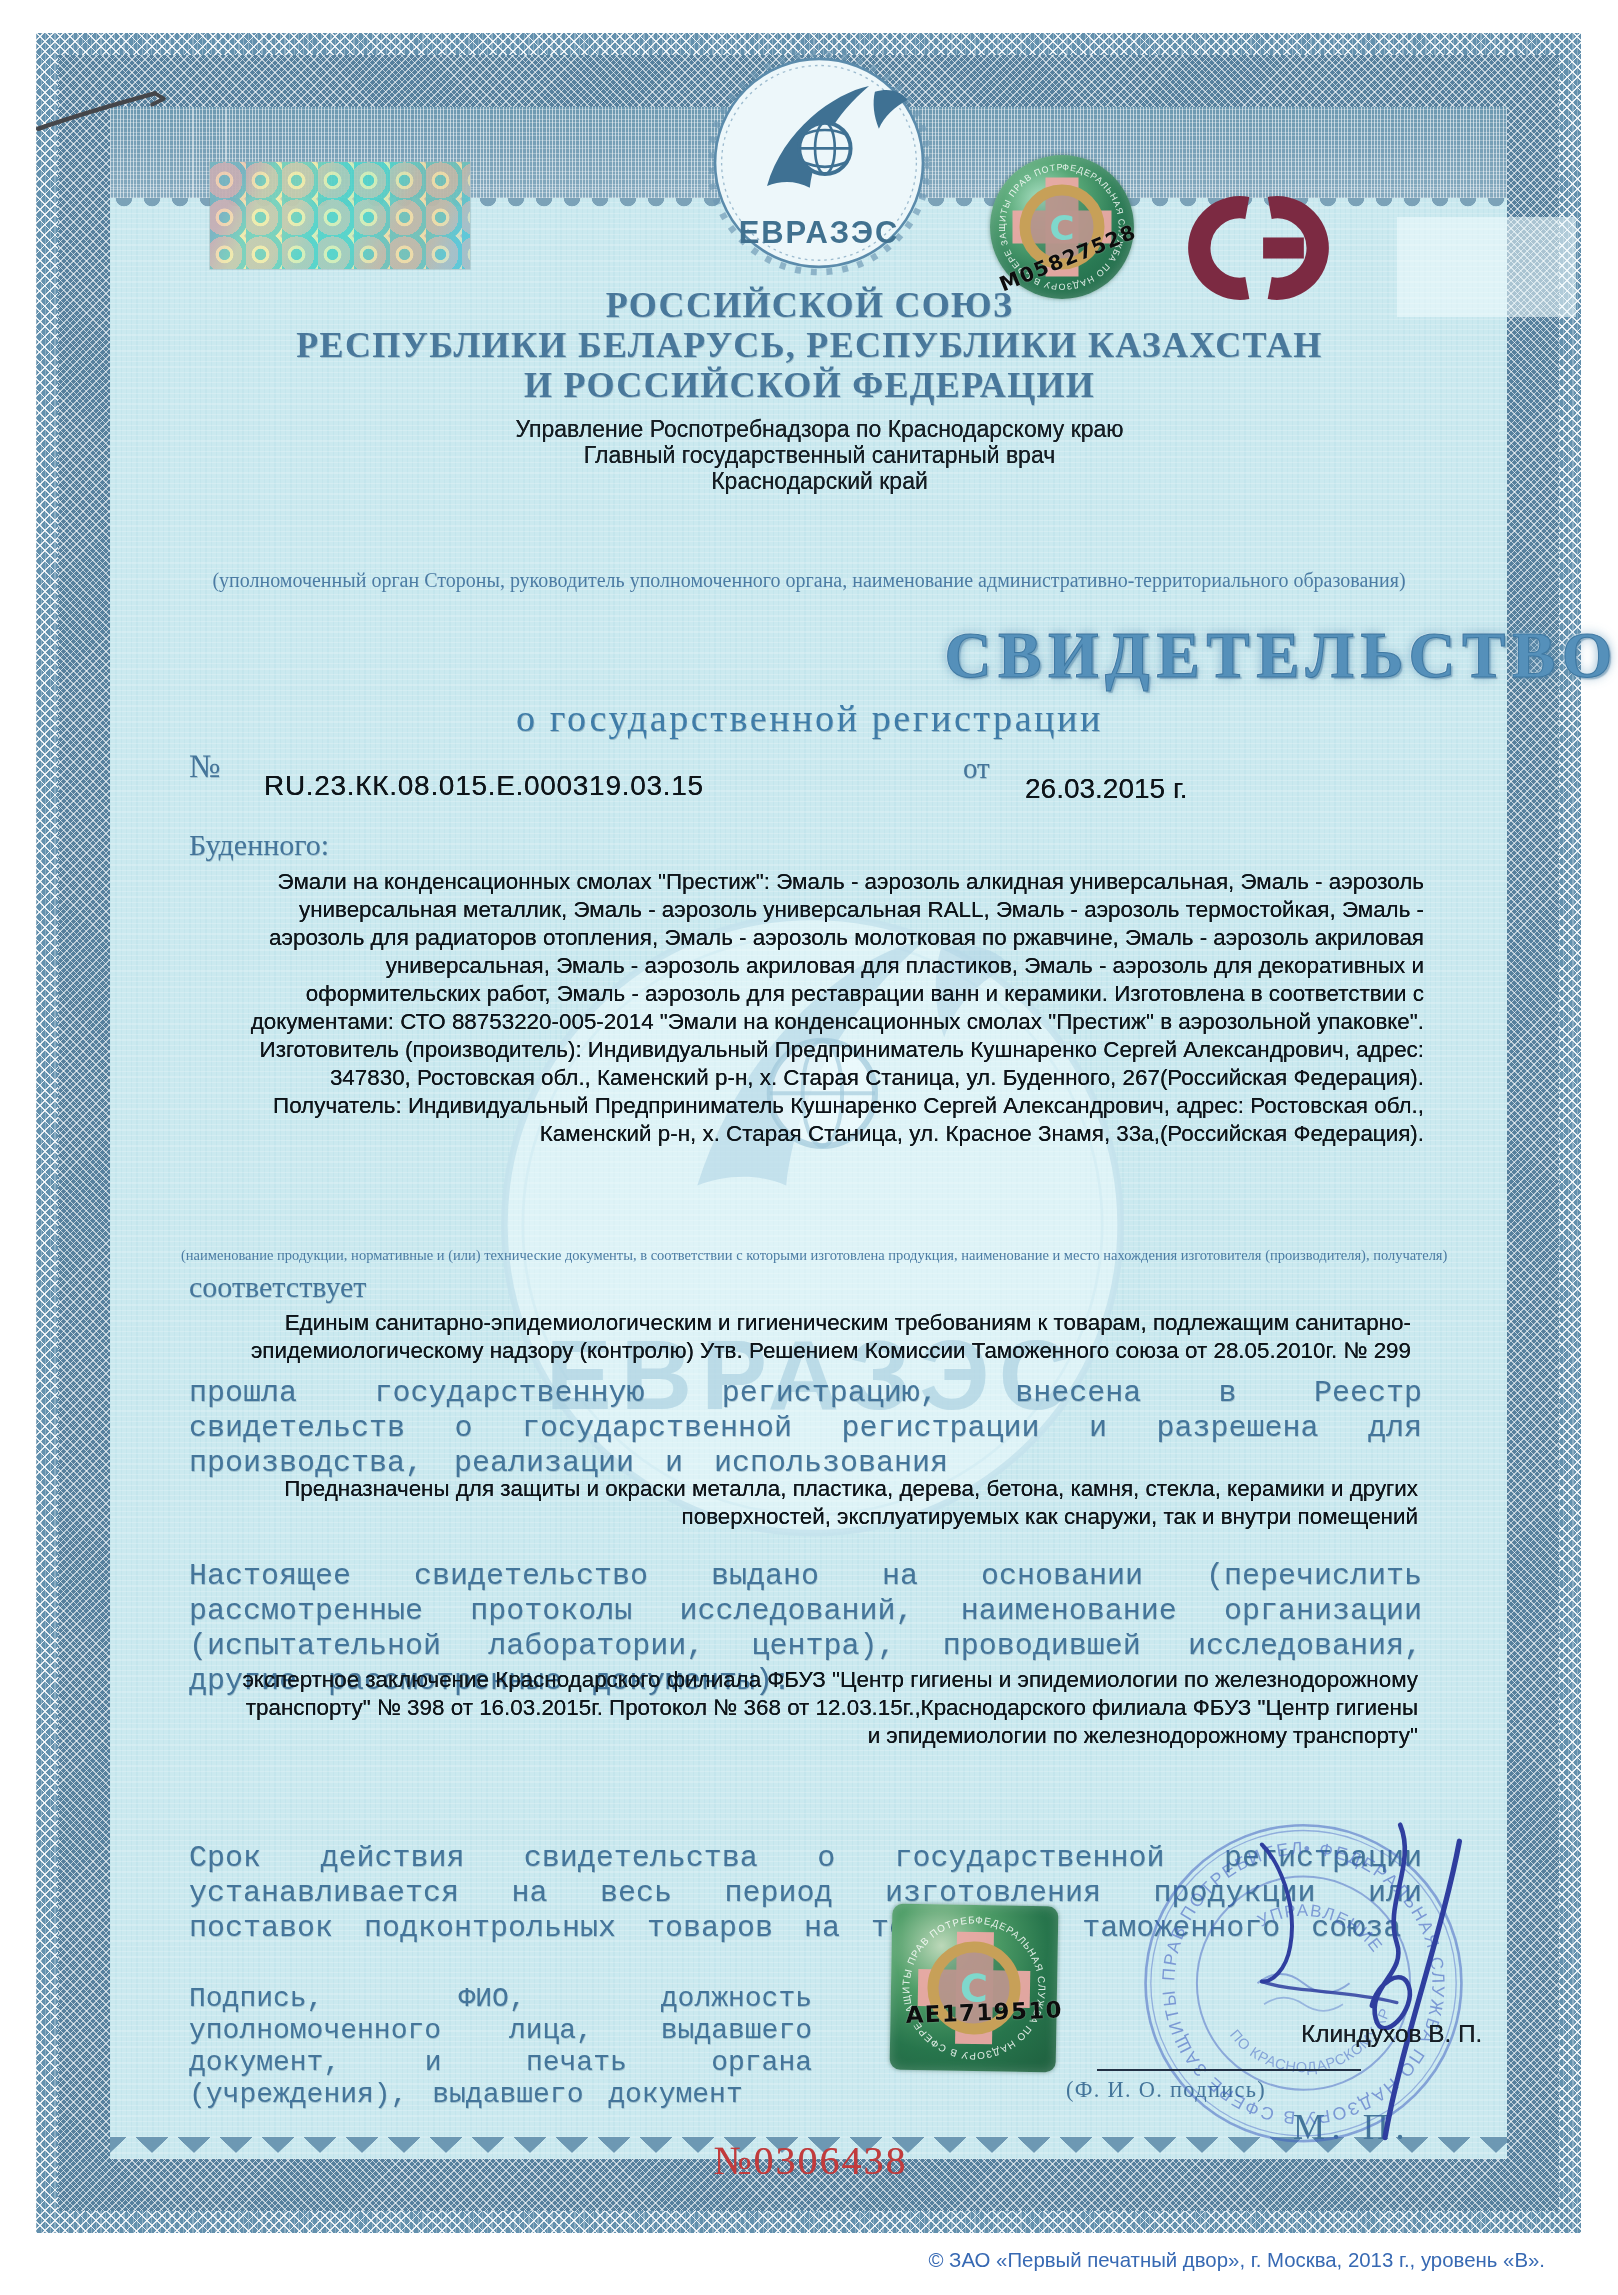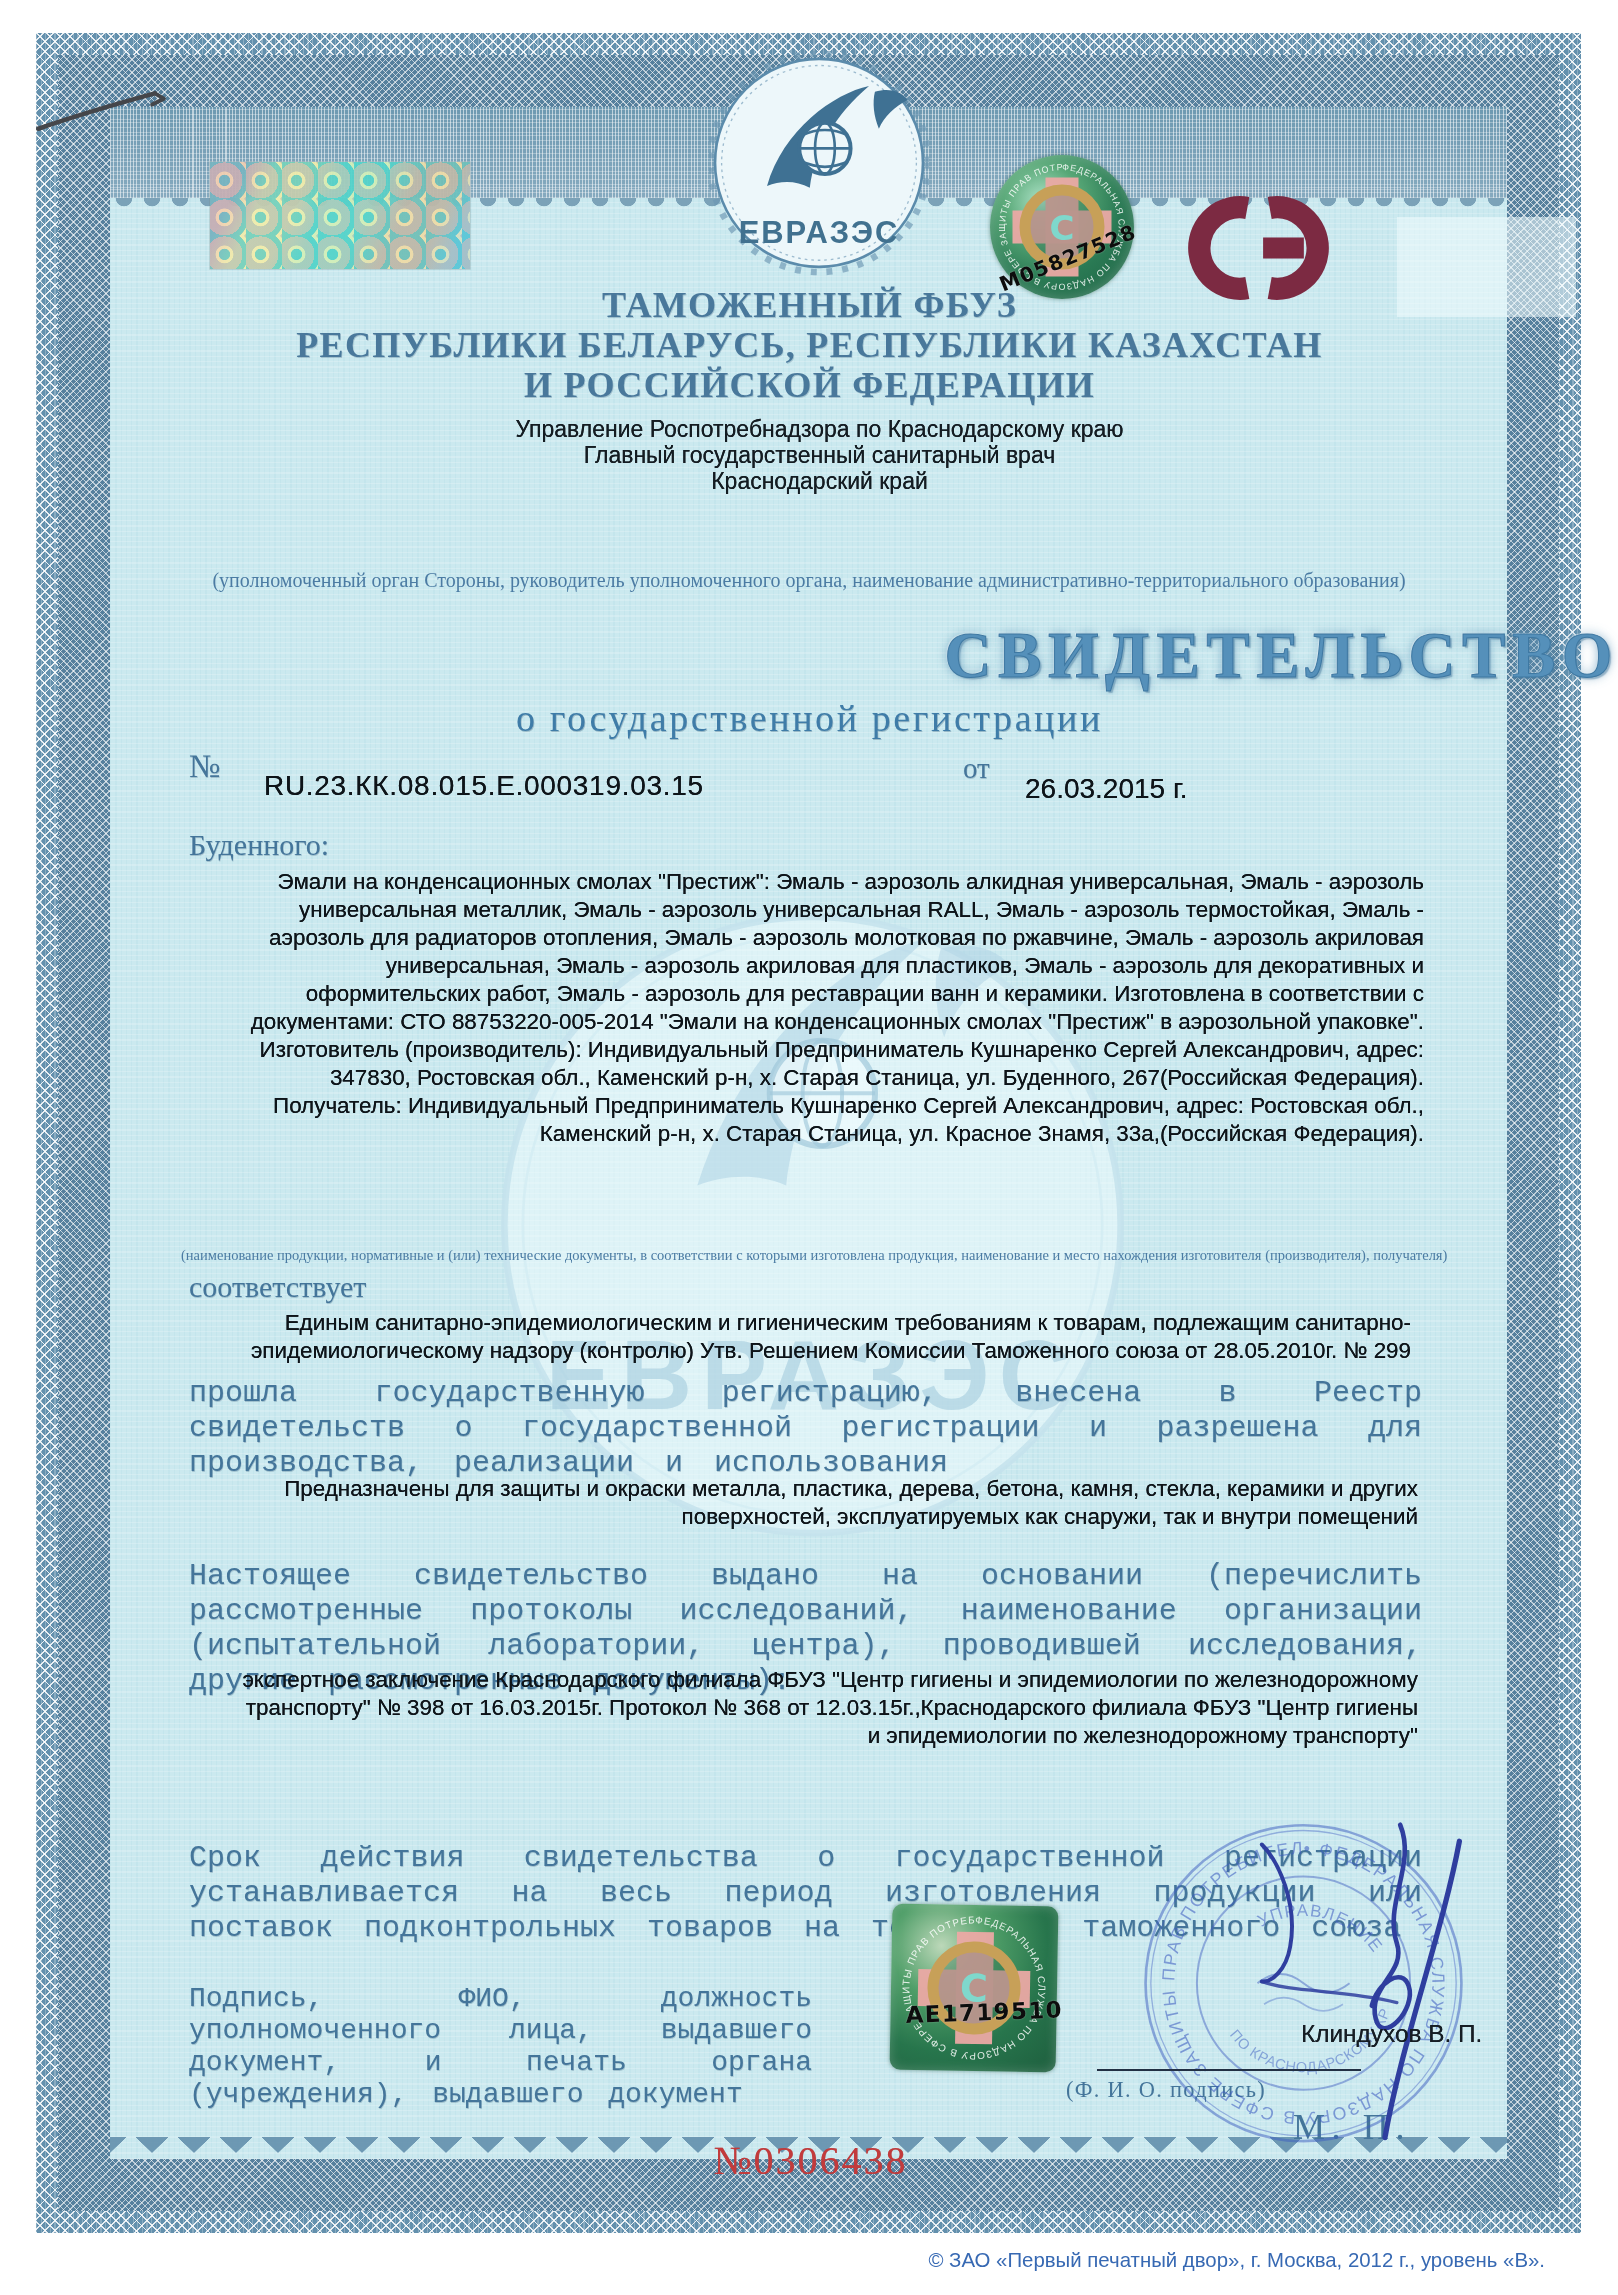--- a/index.html
+++ b/index.html
@@ -172,21 +172,21 @@
   </div>
 
   <svg class="se-mark" viewBox="0 0 290 210">
     <path d="M128,44 A62,62 0 1 0 128,166" fill="none" stroke="#7c2a42" stroke-width="34"></path>
     <path d="M162,44 A62,62 0 1 1 162,166" fill="none" stroke="#7c2a42" stroke-width="34"></path>
     <rect x="152" y="89" width="62" height="32" fill="#7c2a42"></rect>
     <text x="145" y="205" text-anchor="middle" font-size="0" fill="#7c2a42">СЭ</text>
   </svg>
 
   <div style="position:absolute;left:0;width:100%;top:285px;z-index:3">
-    <div class="union-line">ТАМОЖЕННЫЙ ФБУЗ</div>
+    <div class="union-line">РОССИЙСКОЙ СОЮЗ</div>
     <div class="union-line">РЕСПУБЛИКИ БЕЛАРУСЬ, РЕСПУБЛИКИ КАЗАХСТАН</div>
     <div class="union-line">И РОССИЙСКОЙ ФЕДЕРАЦИИ</div>
     <div style="height:10.5px"></div>
     <div class="authority-line">Управление Роспотребнадзора по Краснодарскому краю</div>
     <div class="authority-line">Главный государственный санитарный врач</div>
     <div class="authority-line">Краснодарский край</div>
   </div>
 
   <div class="caption-small" style="left:183px;width:1252px;top:569px;font-size:20px;z-index:3">(уполномоченный орган Стороны, руководитель уполномоченного органа, наименование административно-территориального образования)</div>
 
@@ -264,21 +264,21 @@
     </g>
   </svg>
 
   <div class="sign-line"></div>
   <div class="fio-caption">(Ф. И. О. подпись)</div>
   <div class="signer-name">Клиндухов В. П.</div>
   <div class="seal-abbr">М. П.</div>
 
   <div class="blank-number">№0306438</div>
 
-  <div class="printer-credit">© ЗАО «Первый печатный двор»,  г. Москва,  2012 г., уровень «В».</div>
+  <div class="printer-credit">© ЗАО «Первый печатный двор»,  г. Москва,  2013 г., уровень «В».</div>
 
   <svg class="pen-mark" viewBox="0 0 220 110">
     <path d="M18,76 C70,58 130,40 196,22" fill="none" stroke="#45464a" stroke-width="7" stroke-linecap="round"></path>
     <path d="M196,22 l14,8 l-18,9" fill="none" stroke="#45464a" stroke-width="6" stroke-linecap="round" stroke-linejoin="round"></path>
   </svg>
 
 </div>
 
 
 </body></html>

